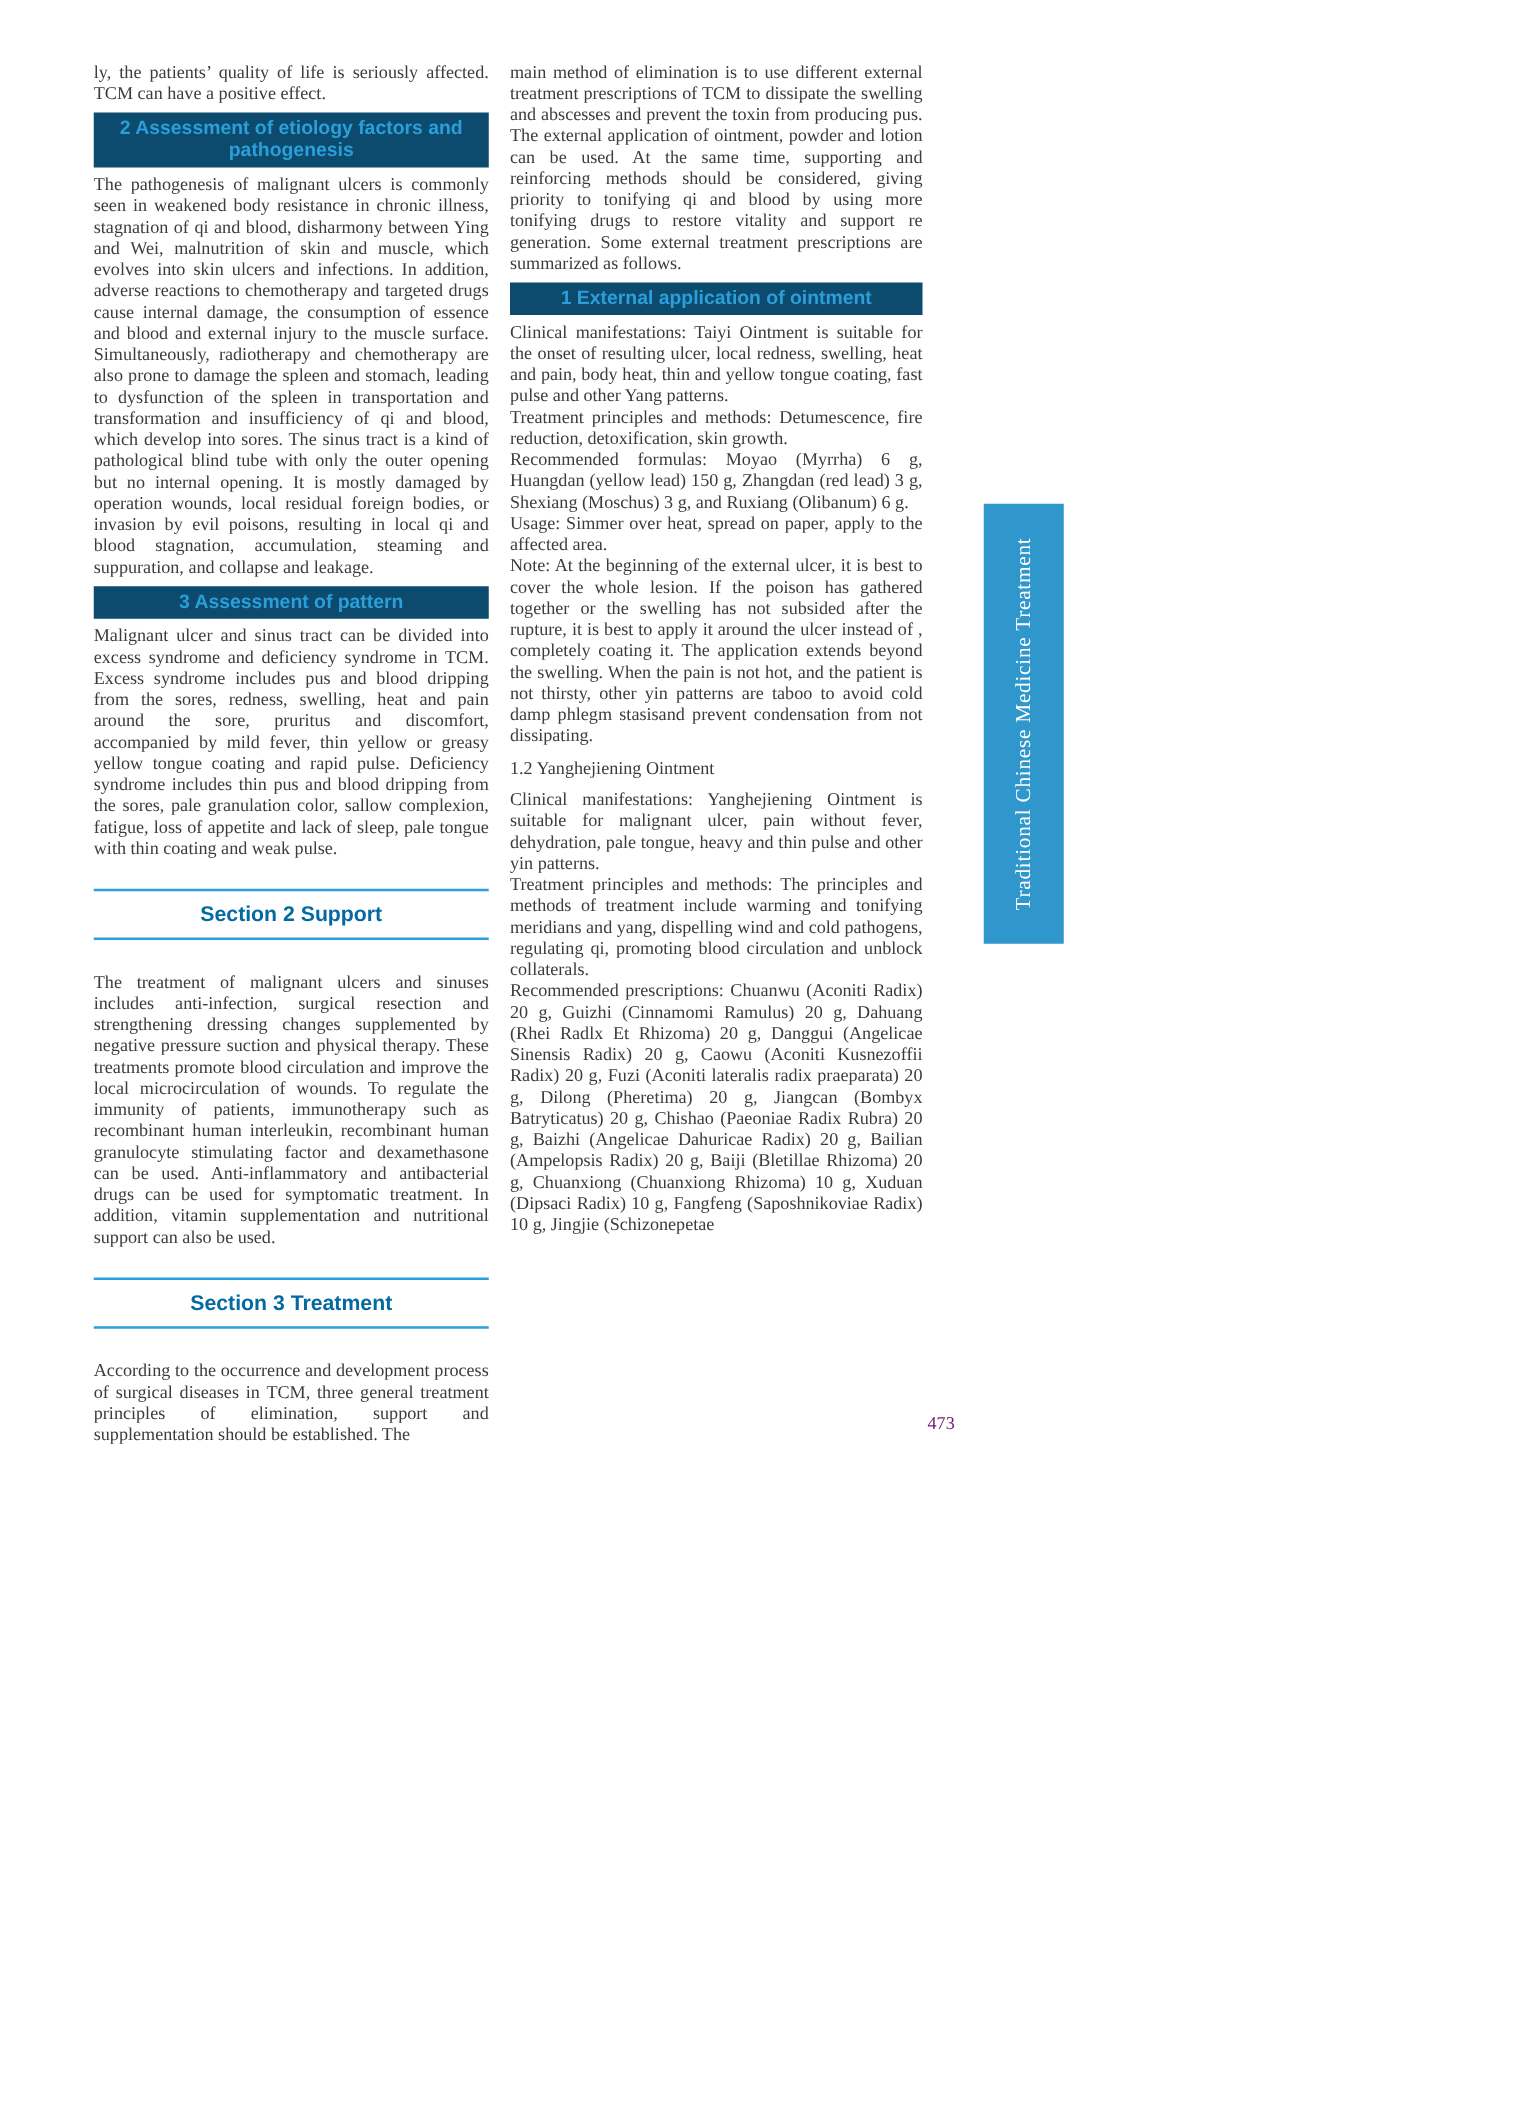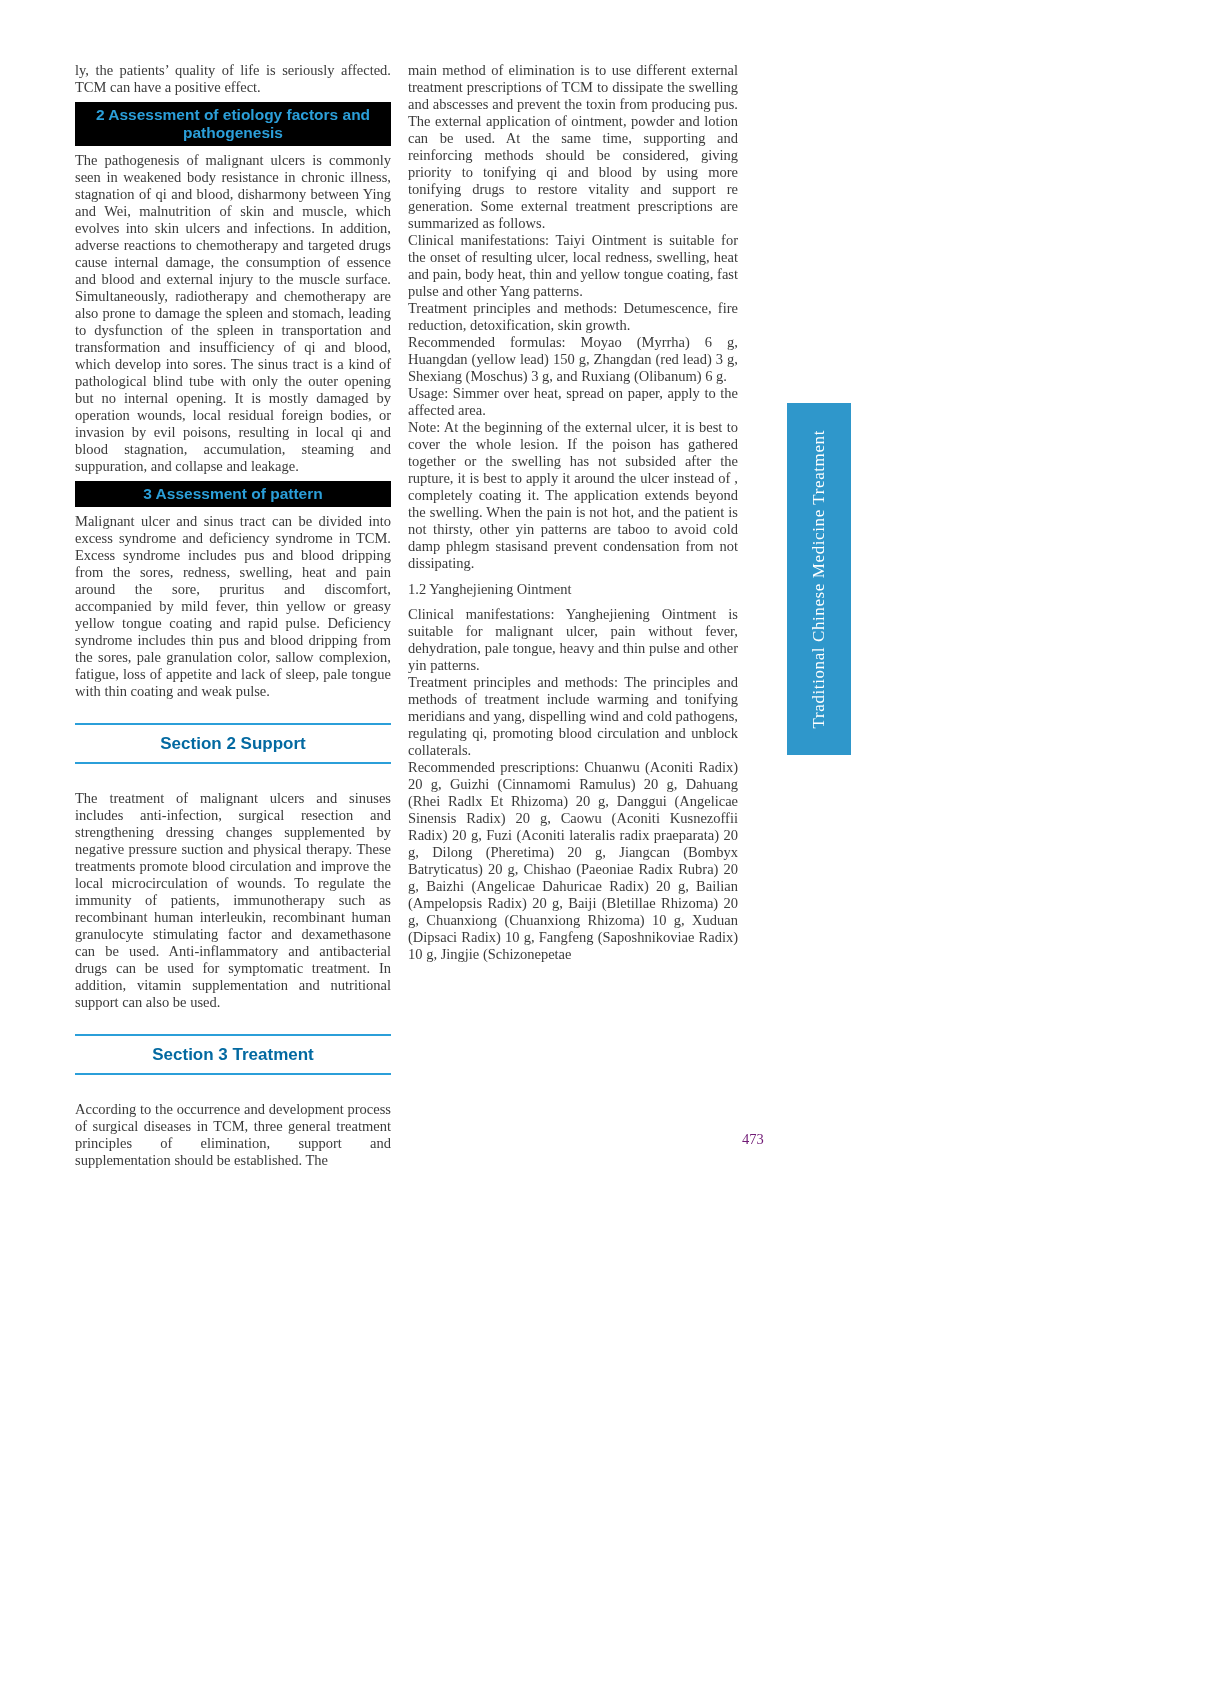--- a/index.html
+++ b/index.html
@@ -4,28 +4,28 @@
 <style>
   * { margin:0; padding:0; box-sizing:border-box; }
   html,body { background:#ffffff; }
   body {
     width:1218px; height:1696px;
     font-family:"Liberation Serif", serif;
     color:#3b3b3b;
   }
   .page { position:relative; width:1218px; height:1696px; overflow:hidden; background:#ffffff; }
 
-  .col { position:absolute; top:62px; font-size:14.5px; line-height:17px; }
+  .col { position:absolute; top:50px; font-size:14.5px; line-height:17px; }
   .col-left  { left:75px;  width:316px; }
   .col-right { left:408px; width:330px; }
 
   p.body { text-align:justify; }
 
   .bar-heading {
-    background:#000000; color:#2b9fd9;
+    background:#0c4a6e; color:#2b9fd9;
     font-family:"Liberation Sans", sans-serif; font-weight:bold;
     font-size:15.5px; line-height:18px; text-align:center;
     padding:4px 6px; margin:6px 0 6px;
   }
   .sub-heading { margin:9px 0 8px; text-align:justify; }
 
   .section-heading {
     color:#0369a1;
     font-family:"Liberation Sans", sans-serif; font-weight:bold;
     font-size:17px; line-height:19px; text-align:center;
@@ -63,20 +63,21 @@
     <div class="section-heading">Section 2 Support</div>
     <p class="body">The treatment of malignant ulcers and sinuses includes anti-infection, surgical resection and strengthening dressing changes supplemented by negative pressure suction and physical therapy. These treatments promote blood circulation and improve the local microcirculation of wounds. To regulate the immunity of patients, immunotherapy such as recombinant human interleukin, recombinant human granulocyte stimulating factor and dexamethasone can be used. Anti-inflammatory and antibacterial drugs can be used for symptomatic treatment. In addition, vitamin supplementation and nutritional support can also be used.</p>
 
     <div class="section-heading">Section 3 Treatment</div>
     <p class="body">According to the occurrence and development process of surgical diseases in TCM, three general treatment principles of elimination, support and supplementation should be established. The</p>
   </div>
 
   <div class="col col-right">
     <p class="body">main method of elimination is to use different external treatment prescriptions of TCM to dissipate the swelling and abscesses and prevent the toxin from producing pus. The external application of ointment, powder and lotion can be used. At the same time, supporting and reinforcing methods should be considered, giving priority to tonifying qi and blood by using more tonifying drugs to restore vitality and support re generation. Some external treatment prescriptions are summarized as follows.</p>
 
+    <div class="bar-heading">1 External application of ointment</div>
 
     <p class="body">Clinical manifestations: Taiyi Ointment is suitable for the onset of resulting ulcer, local redness, swelling, heat and pain, body heat, thin and yellow tongue coating, fast pulse and other Yang patterns.</p>
     <p class="body">Treatment principles and methods: Detumescence, fire reduction, detoxification, skin growth.</p>
     <p class="body">Recommended formulas: Moyao (Myrrha) 6 g, Huangdan (yellow lead) 150 g, Zhangdan (red lead) 3 g, Shexiang (Moschus) 3 g, and Ruxiang (Olibanum) 6 g.</p>
     <p class="body">Usage: Simmer over heat, spread on paper, apply to the affected area.</p>
     <p class="body">Note: At the beginning of the external ulcer, it is best to cover the whole lesion. If the poison has gathered together or the swelling has not subsided after the rupture, it is best to apply it around the ulcer instead of , completely coating it. The application extends beyond the swelling. When the pain is not hot, and the patient is not thirsty, other yin patterns are taboo to avoid cold damp phlegm stasisand prevent condensation from not dissipating.</p>
 
     <p class="sub-heading">1.2 Yanghejiening Ointment</p>
     <p class="body">Clinical manifestations: Yanghejiening Ointment is suitable for malignant ulcer, pain without fever, dehydration, pale tongue, heavy and thin pulse and other yin patterns.</p>
     <p class="body">Treatment principles and methods: The principles and methods of treatment include warming and tonifying meridians and yang, dispelling wind and cold pathogens, regulating qi, promoting blood circulation and unblock collaterals.</p>

